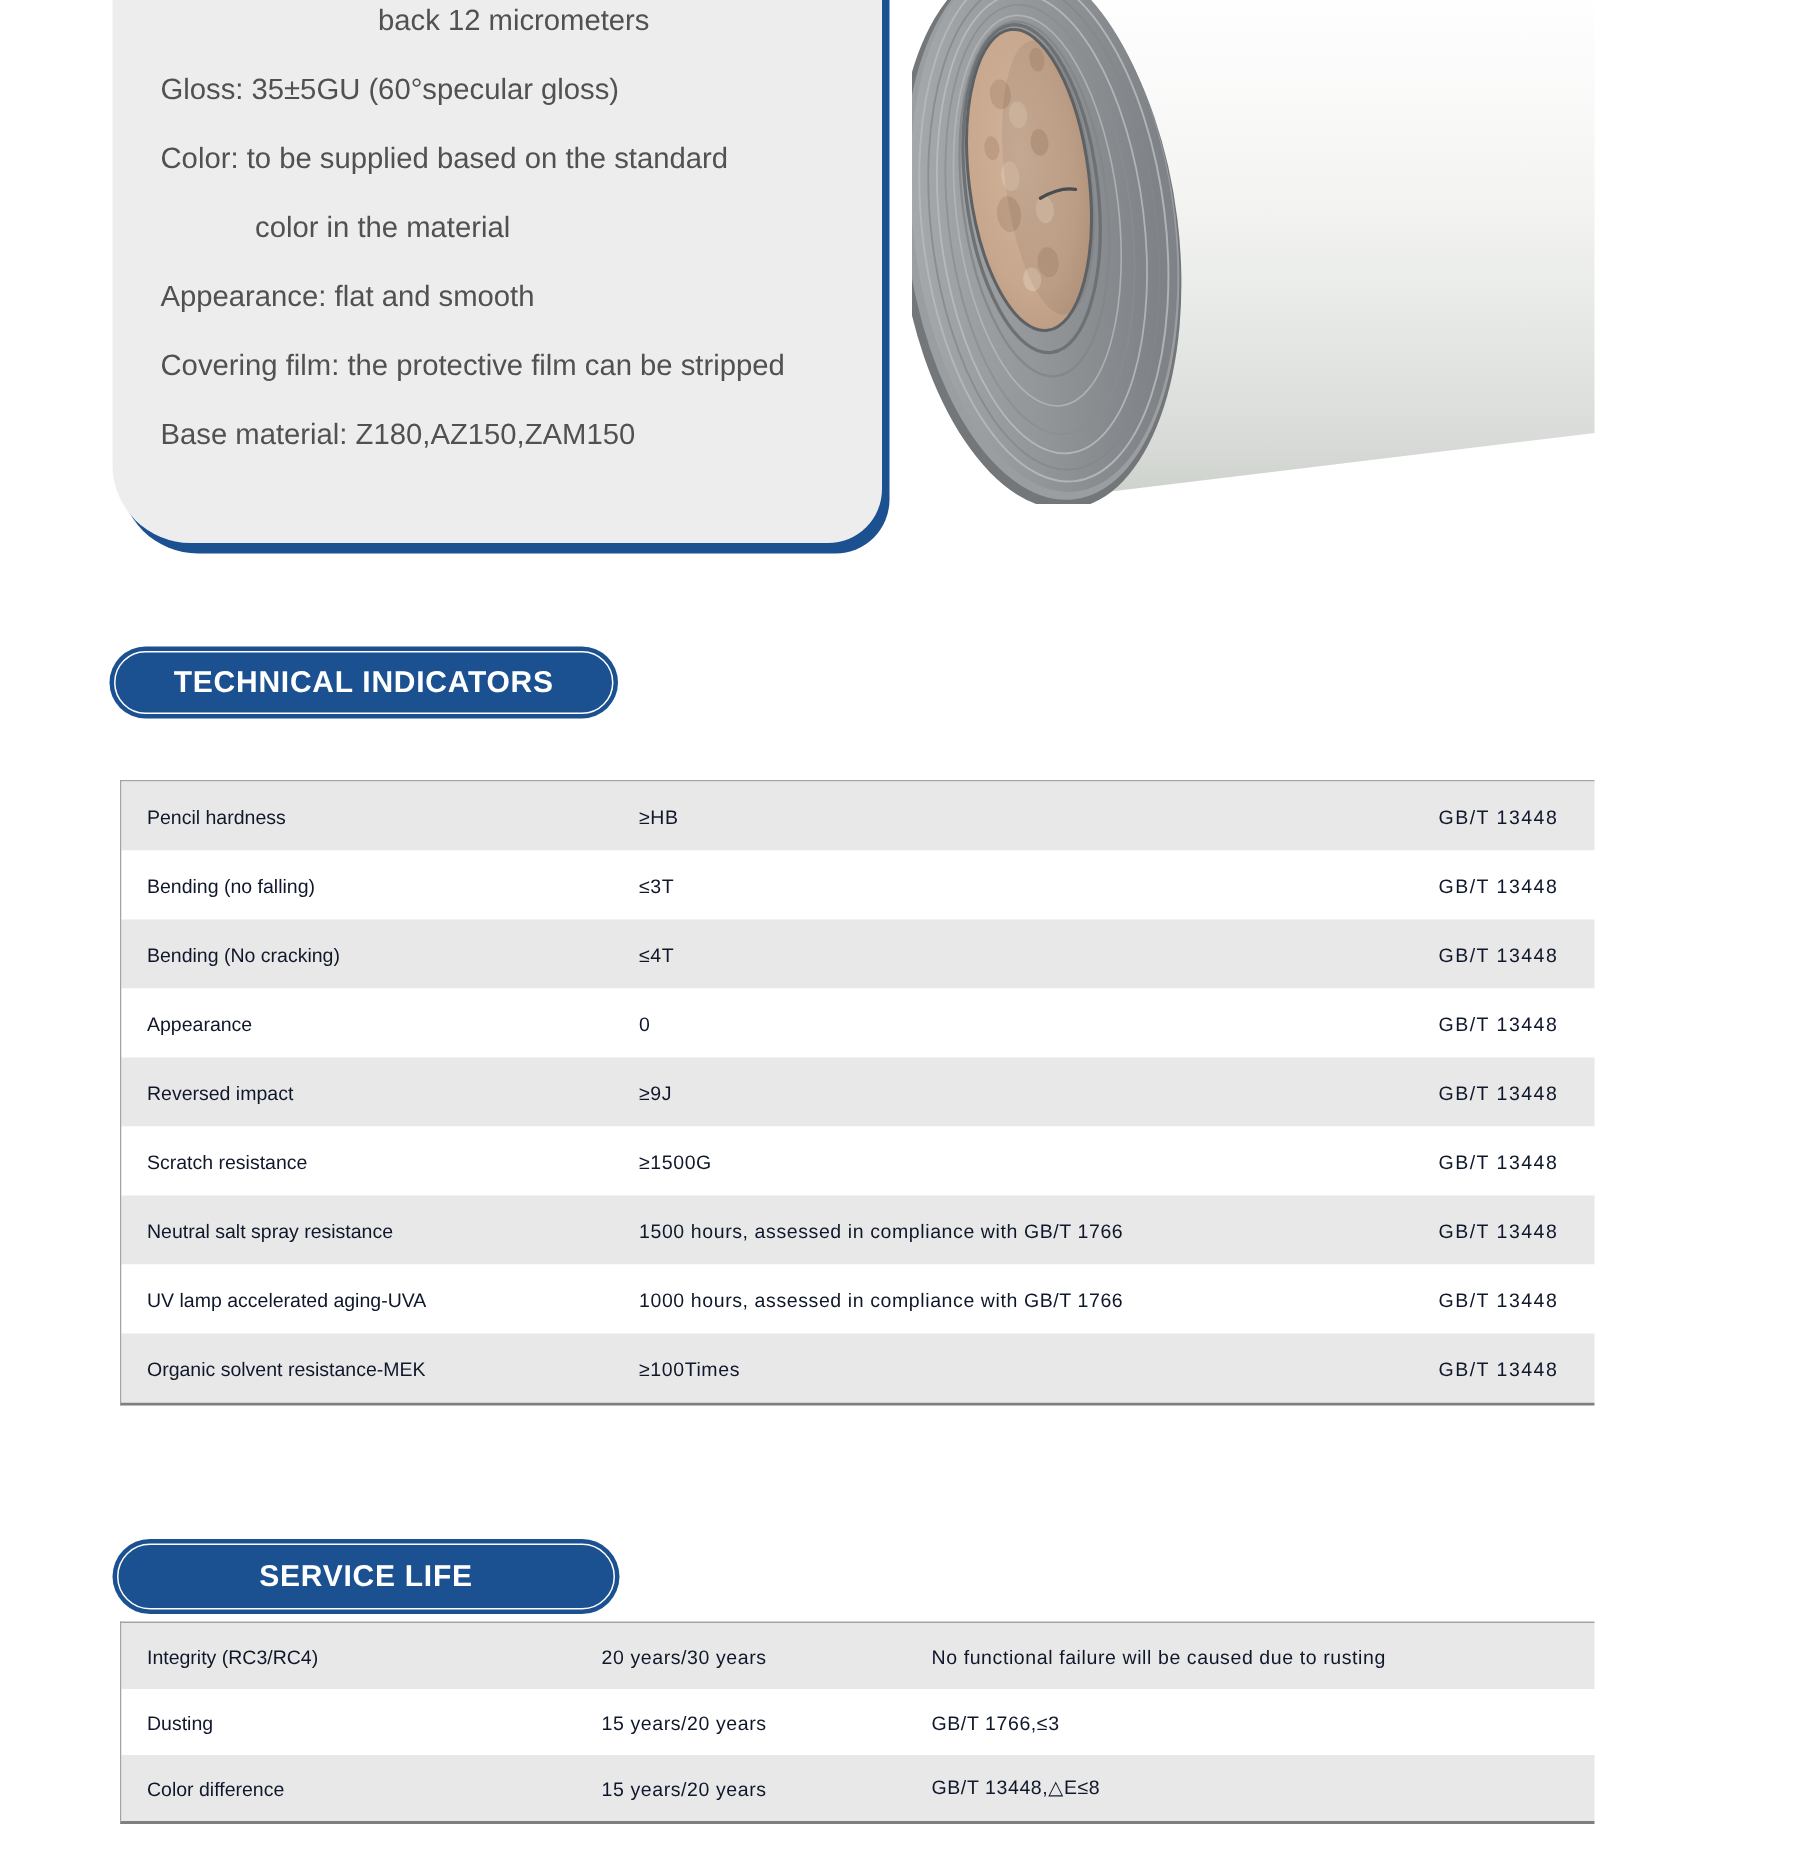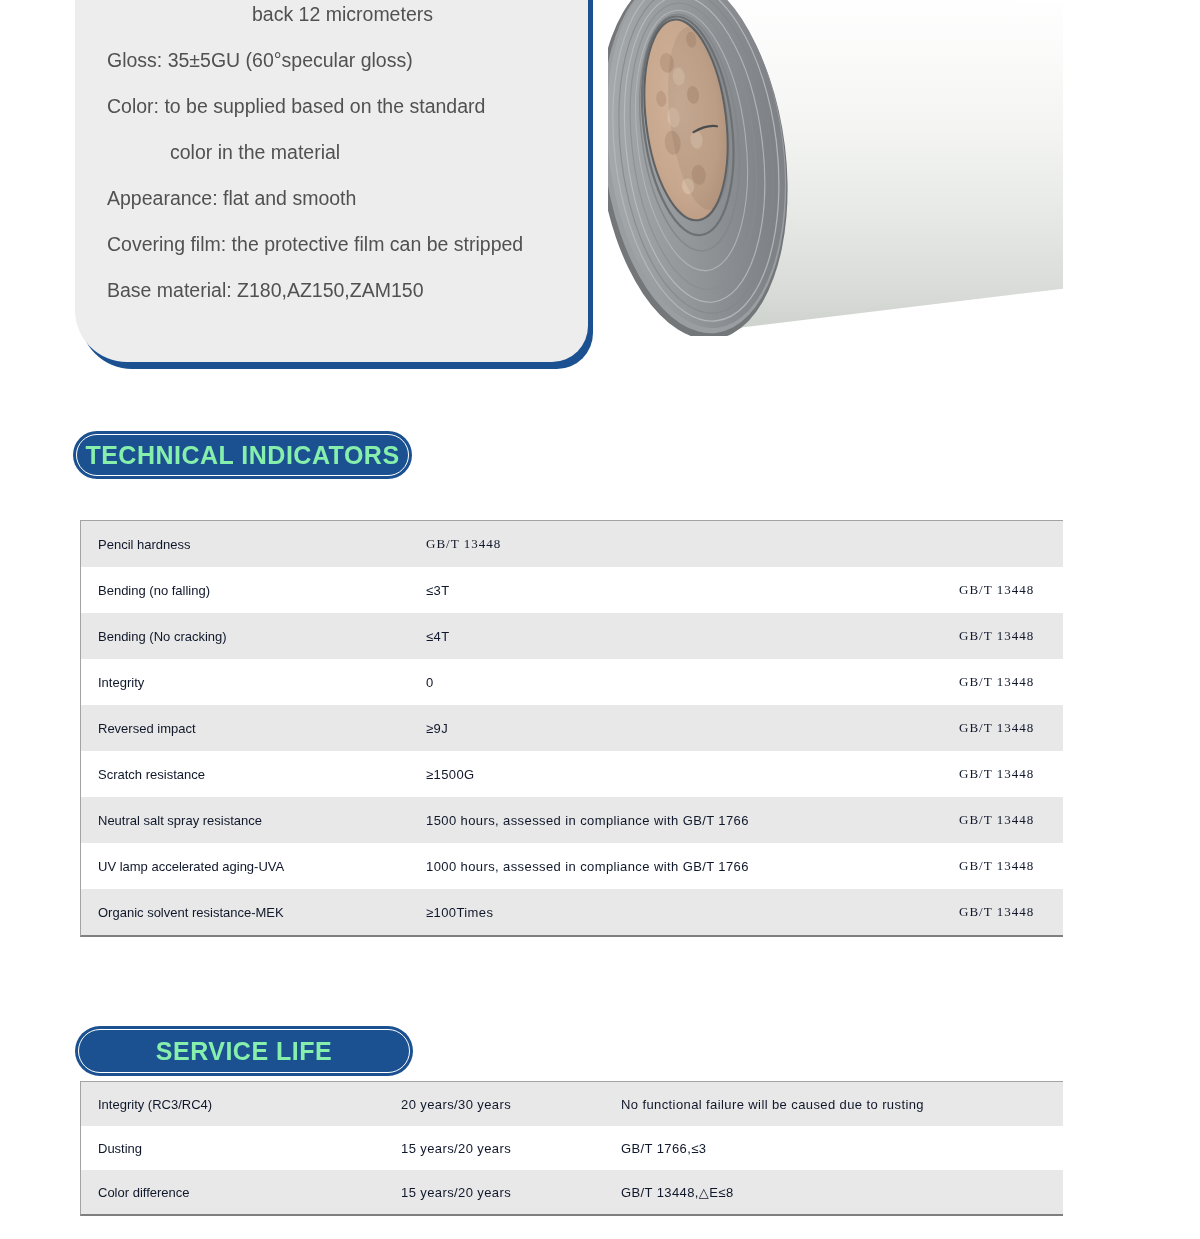--- a/index.html
+++ b/index.html
@@ -21,36 +21,36 @@
   .coil{position:absolute;left:608px;top:0;width:552px;height:336px;}
   
   .pill{
     position:absolute;background:#1b5190;border-radius:26px;
     display:flex;align-items:center;justify-content:center;
   }
   .pill::before{
     content:"";position:absolute;inset:3px;border:1.5px solid #ffffff;border-radius:22px;
   }
   .pill-text{
-    position:relative;color:#86efac;font-weight:bold;font-size:25px;letter-spacing:.5px;white-space:nowrap;
+    position:relative;color:#ffffff;font-weight:bold;font-size:20px;letter-spacing:.5px;white-space:nowrap;
   }
   
   .spec-table{
     position:absolute;left:80px;width:1025px;box-sizing:border-box;
     border:1px solid #a3a3a3;border-bottom:2px solid #7f7f7f;background:#fff;
   }
   .trow{display:grid;align-items:center;}
   .t1 .trow{grid-template-columns:345px 533px 1fr;height:46px;}
   .t2 .trow{grid-template-columns:320px 220px 1fr;height:44px;}
   .trow.g{background:#e8e8e8;}
   .trow.w{background:#ffffff;}
   .c{font-size:13px;color:#0f172a;white-space:nowrap;overflow:hidden;}
   .c1{padding-left:17px;}
   .c2{letter-spacing:.4px;}
-  .t1 .c3{letter-spacing:1px;font-family:Liberation Serif, serif;}
+  .t1 .c3{letter-spacing:1px;}
   .t2 .c3{letter-spacing:.4px;}
 </style>
 </head>
 <body>
 
 <div class="canvas">
 
   <div class="spec-card">
     <div class="spec-line ind-2">back 12 micrometers</div>
     <div class="spec-line">Gloss: 35±5GU (60°specular gloss)</div>
@@ -114,34 +114,35 @@
     </g>
   </svg>
 
   <div class="pill" style="left:73px;top:431px;width:339px;height:48px;">
     <span class="pill-text">TECHNICAL INDICATORS</span>
   </div>
 
   <div class="spec-table t1" style="top:520px;">
     <div class="trow g">
       <div class="c c1">Pencil hardness</div>
+      <div class="c c2">≥HB</div>
       <div class="c c3">GB/T 13448</div>
     </div>
     <div class="trow w">
       <div class="c c1">Bending (no falling)</div>
       <div class="c c2">≤3T</div>
       <div class="c c3">GB/T 13448</div>
     </div>
     <div class="trow g">
       <div class="c c1">Bending (No cracking)</div>
       <div class="c c2">≤4T</div>
       <div class="c c3">GB/T 13448</div>
     </div>
     <div class="trow w">
-      <div class="c c1">Integrity</div>
+      <div class="c c1">Appearance</div>
       <div class="c c2">0</div>
       <div class="c c3">GB/T 13448</div>
     </div>
     <div class="trow g">
       <div class="c c1">Reversed impact</div>
       <div class="c c2">≥9J</div>
       <div class="c c3">GB/T 13448</div>
     </div>
     <div class="trow w">
       <div class="c c1">Scratch resistance</div>

